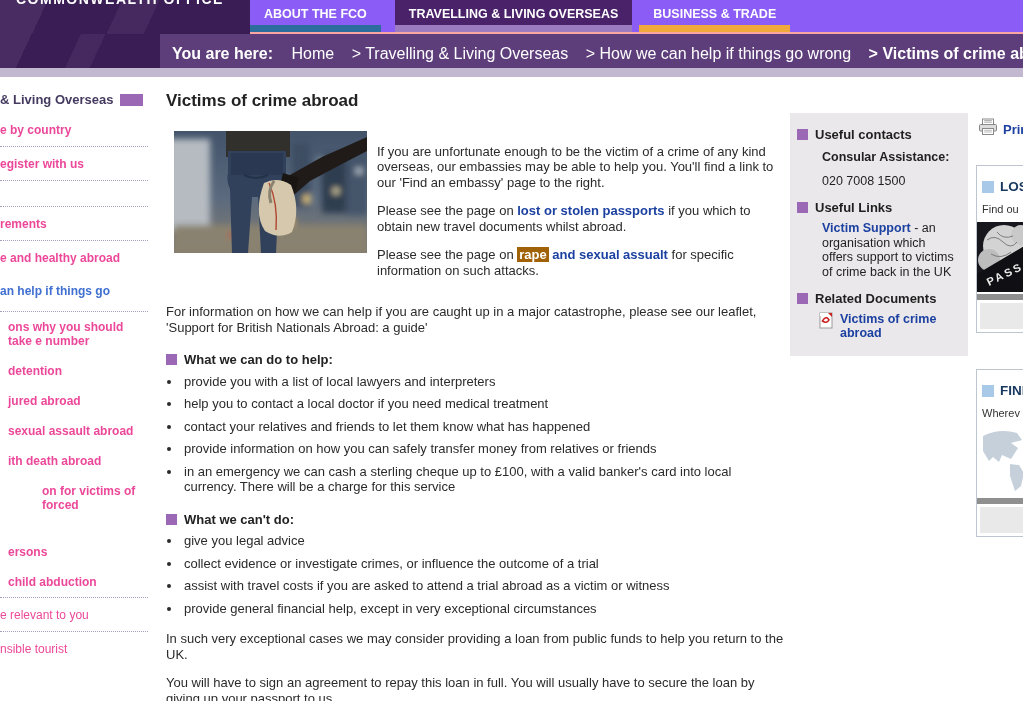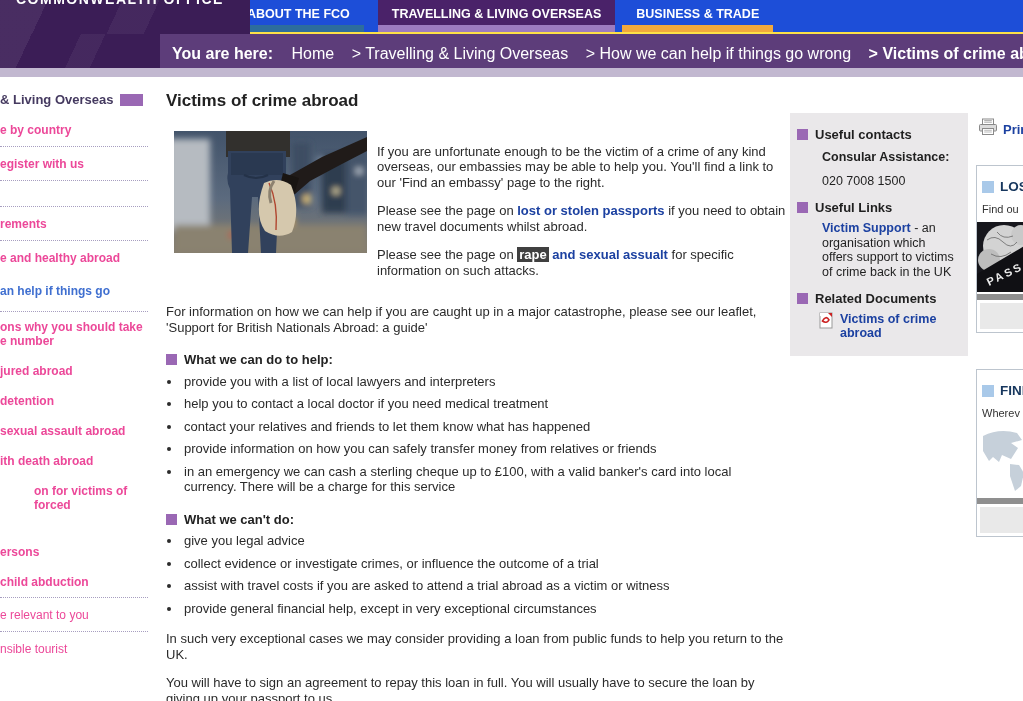--- a/index.html
+++ b/index.html
@@ -7,56 +7,56 @@
        font-family:"Liberation Sans", sans-serif;position:relative;}
   .stage{position:absolute;inset:0;width:1023px;height:701px;overflow:hidden;}
 
   
   .header{position:absolute;left:0;top:0;width:1023px;height:68px;background:#5d3d7a;}
   .logo-block{position:absolute;left:0;top:0;width:250px;height:34px;background:#3b1d56;overflow:hidden;}
   .logo-lower{position:absolute;left:0;top:34px;width:160px;height:34px;background:#3b1d56;overflow:hidden;}
   .logo-block::after,.logo-lower::after{content:"";position:absolute;inset:0;
     background:linear-gradient(115deg,rgba(255,255,255,.07) 0 18%,transparent 18% 46%,rgba(255,255,255,.05) 46% 60%,transparent 60%);}
   .logo-text{position:absolute;left:16px;top:-9px;color:#fff;font-weight:bold;font-size:14px;letter-spacing:1.5px;white-space:nowrap;}
-  .navstrip{position:absolute;left:233px;right:0;top:0;height:32px;background:#1d4ed8;border-bottom:2px solid #fde047;}
+  .navstrip{position:absolute;left:250px;right:0;top:0;height:32px;background:#8b5cf6;border-bottom:2px solid #fca5a5;}
   .tabs{display:flex;height:32px;}
   .tab{display:flex;flex-direction:column;margin-right:7px;cursor:pointer;}
   .tab .lbl{color:#fff;font-weight:bold;font-size:12.5px;padding:7px 14px 4px;white-space:nowrap;}
   .tab .bar{height:7px;}
   .tab.active .lbl{background:#4a2269;}
   .crumbbar{position:absolute;left:160px;right:0;top:34px;height:34px;background:#5d3d7a;}
   .crumbs{padding:11px 0 0 12px;font-size:16px;color:#fff;white-space:nowrap;}
   .crumbs .pfx{font-weight:bold;margin-right:14px;}
   .crumb{margin-right:13px;cursor:pointer;}
   .crumb.last{font-weight:bold;}
   .lavender{position:absolute;left:0;top:68px;width:1023px;height:9px;background:#c2b8d0;}
 
   
   .sidebar{position:absolute;left:0;top:92px;width:148px;font-size:12px;}
   .sb-header{display:flex;align-items:center;gap:7px;font-size:13px;font-weight:bold;color:#453a60;padding-bottom:6px;}
   .sb-sq{width:23px;height:12px;background:#9a68b4;flex:none;}
   .sb-item{color:#ec4899;font-weight:bold;padding:10px 0 9px;line-height:14px;cursor:pointer;}
   .sb-item.div{border-bottom:1px dotted #a79ec0;}
   .sb-item.sect{color:#3f6fd0;padding-bottom:13px;}
-  .sb-item.sub{padding:8px 0 8px;}
+  .sb-item.sub{padding:8px 8px 8px;}
   .sb-item.cur{color:#6189ce;font-weight:normal;}
   .sb-item.norm{font-weight:normal;}
   .sb-item.blank{height:13px;padding:6px 0;}
   .sb-item.gap{margin-bottom:17px;margin-left:34px;}
 
   
   .main{position:absolute;left:166px;top:90px;width:620px;color:#2b2b2b;font-size:13px;line-height:15.5px;}
   .main h1{font-size:17px;color:#222;margin:3px 0 0;font-weight:bold;}
   .media{display:flex;gap:10px;margin-top:22px;padding-left:8px;}
   .photo{width:193px;height:122px;flex:none;overflow:hidden;}
   .intro{width:410px;}
   .intro p{margin:2px 0 15px;}
   .main p{margin:13px 0;}
   .ctlink{color:#1c41a1;font-weight:bold;cursor:pointer;}
-  .hl{background:#404040;color:#fff;font-weight:bold;padding:0 2px;}
+  .hl{background:#a16207;color:#fff;font-weight:bold;padding:0 2px;}
   .sechead{display:flex;align-items:center;gap:7px;margin:17px 0 4px;font-weight:bold;color:#222;}
   .sq{width:11px;height:11px;background:#9a68b4;flex:none;}
   .main ul{margin:6px 0 15px;padding-left:16px;}
   .main li{margin-bottom:7px;padding-left:2px;}
 
   
   .panel{position:absolute;left:790px;top:113px;width:178px;background:#eae8ea;box-sizing:border-box;
          padding:10px 8px 16px 7px;font-size:12.5px;color:#1f1f1f;}
   .ph{display:flex;align-items:center;gap:7px;font-weight:bold;font-size:13px;margin:4px 0 6px;}
   .pindent{margin:0 0 6px 25px;line-height:14.5px;}
@@ -144,23 +144,23 @@
         <div class="sb-item blank div"></div>
 
         <div class="sb-item div">rements</div>
 
         <div class="sb-item">e and healthy abroad</div>
 
         <div class="sb-item sect div">an help if things go</div>
 
         <div class="sb-item sub">ons why you should take e number</div>
 
+        <div class="sb-item sub">detention</div>
+
         <div class="sb-item sub">jured abroad</div>
-
-        <div class="sb-item sub">detention</div>
 
 
         <div class="sb-item sub">sexual assault abroad</div>
 
         <div class="sb-item sub">ith death abroad</div>
 
         <div class="sb-item sub gap">on for victims of forced</div>
 
         <div class="sb-item sub">ersons</div>
 
@@ -210,21 +210,21 @@
           </g>
           <path d="M193 6 L148 26 L116 44 L110 58 L121 63 L136 50 L166 34 L193 20 Z" fill="#201b19"></path>
           <path d="M109 42 l16 5 -5 17 -15 -5z" fill="#191512"></path>
           <path d="M90 52 q-11 30 1 48 q14 9 27 1 q9 -23 -1 -47 q-13 -9 -27 -2z" fill="#d5c8ad"></path>
           <path d="M95 52 q9 20 7 47" stroke="#b0452f" stroke-width="1.4" fill="none"></path>
           <path d="M100 50 q-7 10 -3 22" stroke="#8c8270" stroke-width="3" fill="none"></path>
         </svg>
       </div>
       <div class="intro">
         <p>If you are unfortunate enough to be the victim of a crime of any kind overseas, our embassies may be able to help you.  You'll find a link to our 'Find an embassy' page to the right.</p>
-        <p><span>Please see the page on </span><span class="ctlink">lost or stolen passports</span><span> if you need to obtain new travel documents whilst abroad.</span></p>
+        <p><span>Please see the page on </span><span class="ctlink">lost or stolen passports</span><span> if you which to obtain new travel documents whilst abroad.</span></p>
         <p><span>Please see the page on </span><span class="hl">rape</span><span class="ctlink"> and sexual assualt</span><span> for specific information on such attacks.</span></p>
       </div>
     </div>
 
     <p>For information on how we can help if you are caught up in a major catastrophe, please see our leaflet, 'Support for British Nationals Abroad: a guide'</p>
 
     <div class="sechead">
       <span class="sq"></span>
       <span>What we can do to help:</span>
     </div>

